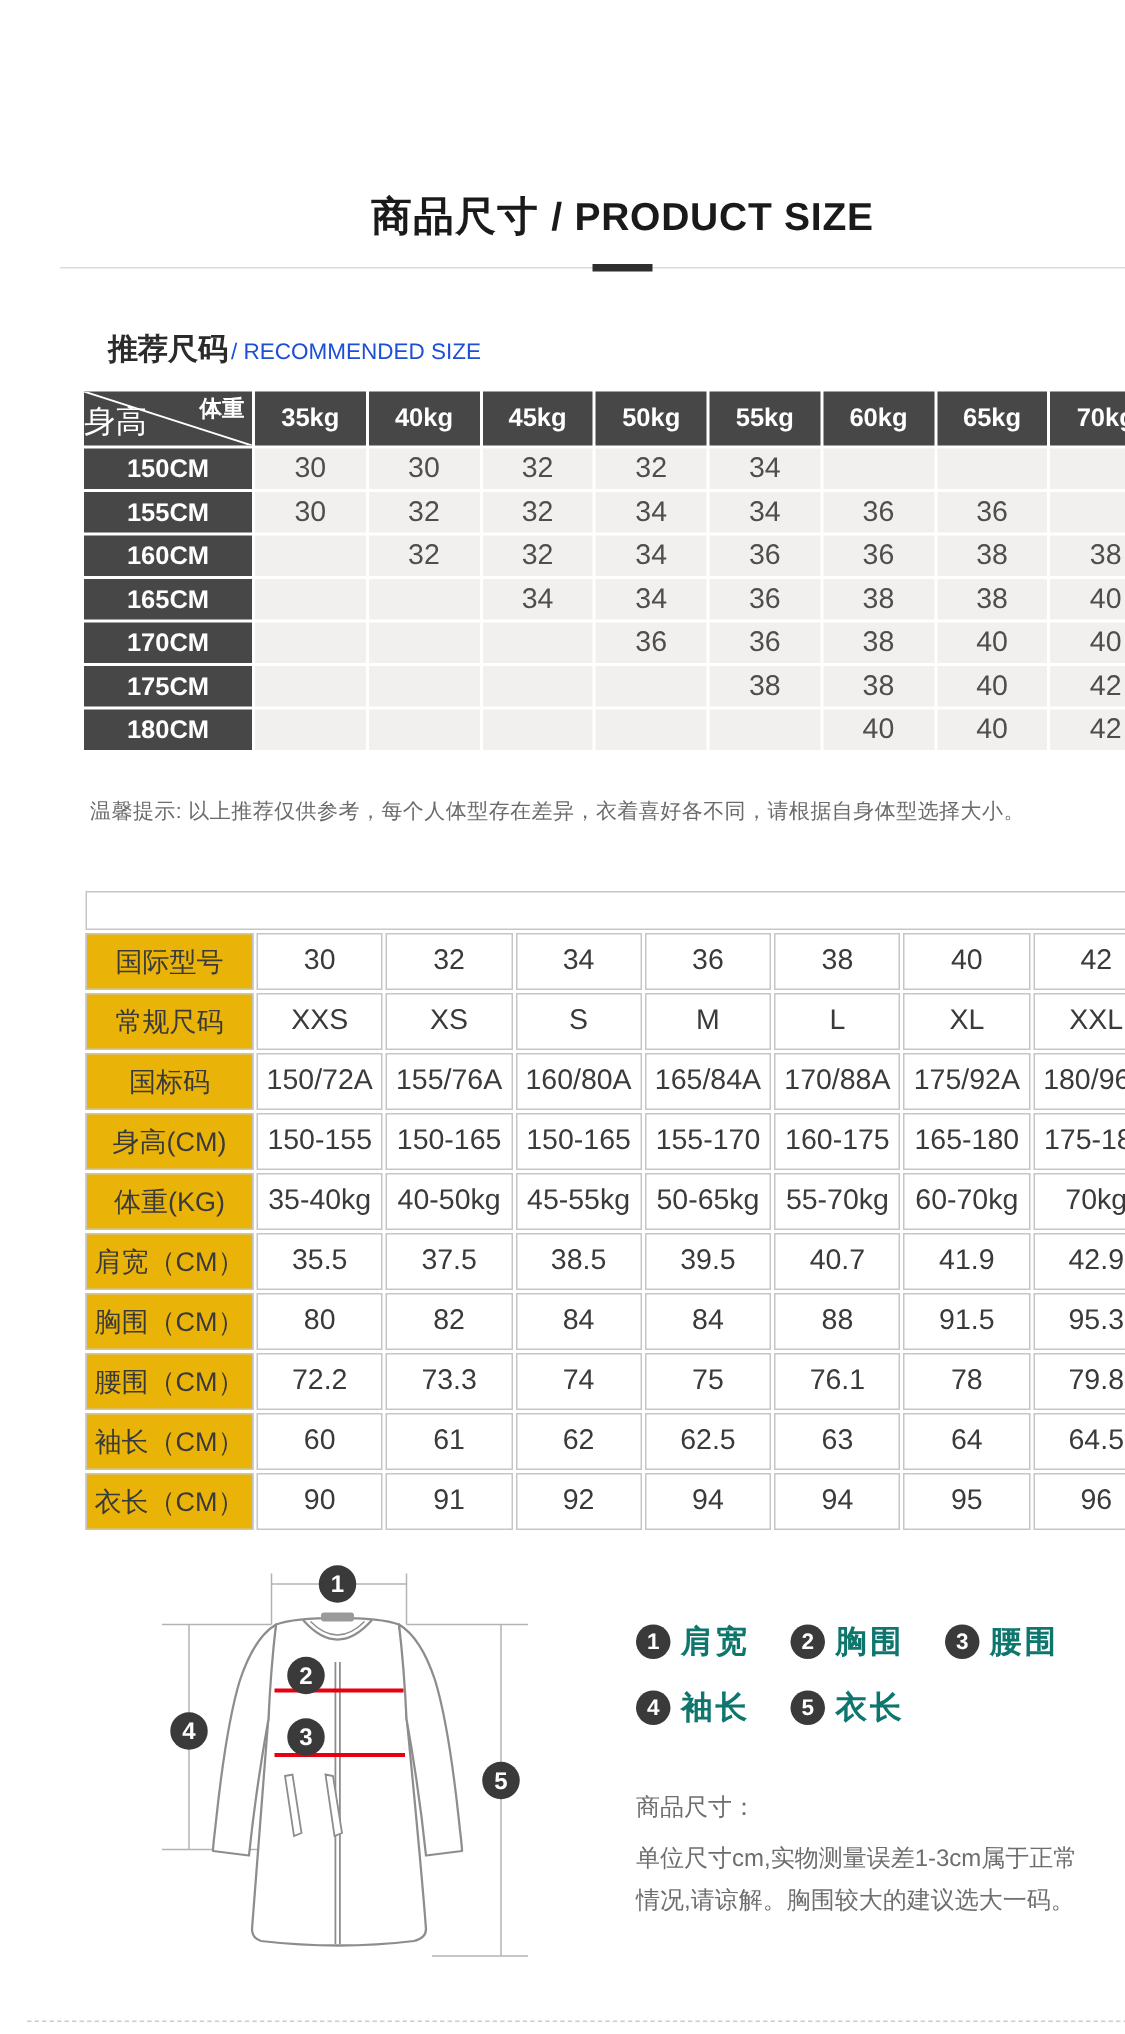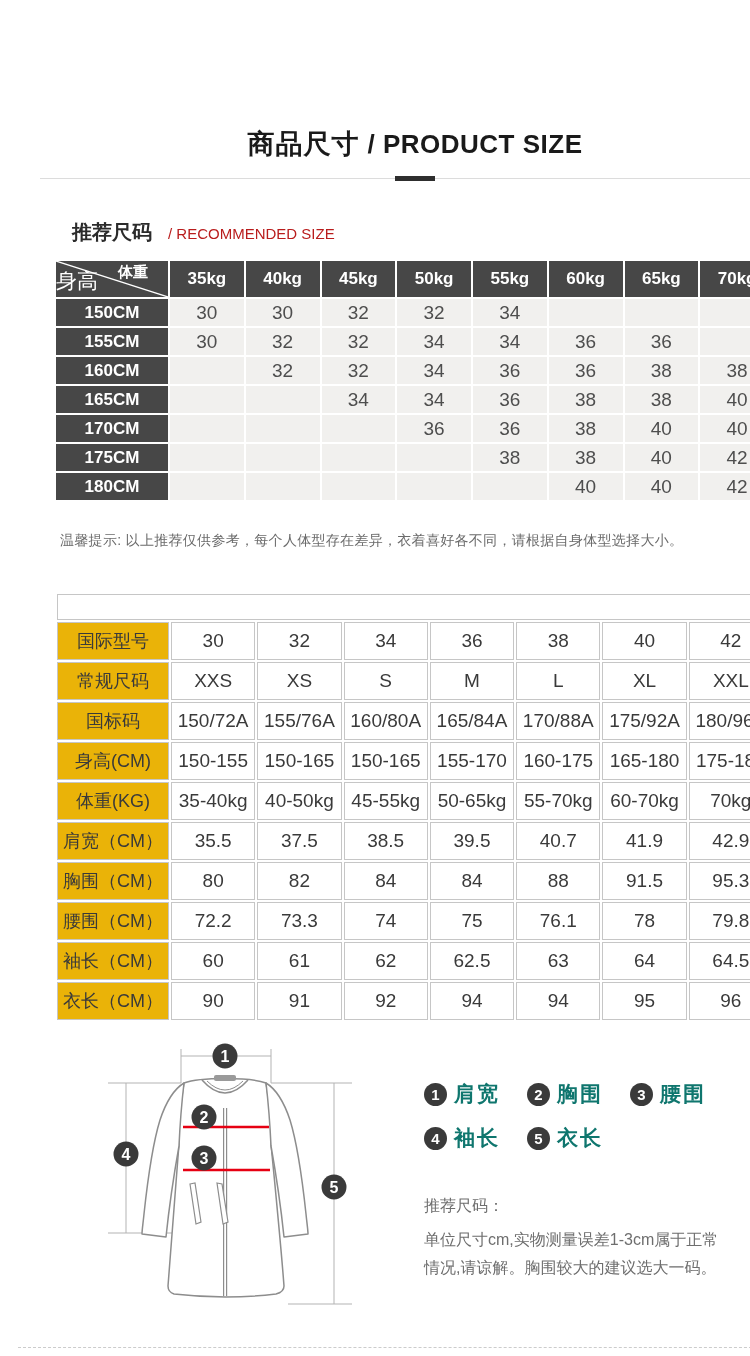--- a/index.html
+++ b/index.html
@@ -10,32 +10,32 @@
   .title-wrap{padding-top:126px;text-align:center;}
   .title-cn{font-size:27px;font-weight:700;color:#1a1a1a;letter-spacing:1px;}
   .title-en{font-size:26px;font-weight:700;color:#1a1a1a;margin-left:8px;letter-spacing:.5px;}
   .rule{position:relative;border-top:1px solid #dcdcdc;margin-top:16px;}
   .rule-dash{position:absolute;top:-3px;left:50%;transform:translateX(-50%);
              width:40px;height:5px;background:#2e2e2e;}
 
   
   .rec-heading{margin:40px 20px 13px 20px;}
   .rec-cn{font-size:20px;font-weight:700;color:#2b2b2b;margin-left:12px;}
-  .rec-en{font-size:15px;color:#b91c1c;margin-left:16px;}
+  .rec-en{font-size:15px;color:#1d4ed8;margin-left:2px;}
 
   
   table.t1{margin:0 auto;width:722px;border-collapse:separate;border-spacing:2px;table-layout:fixed;}
   table.t1 td{text-align:center;vertical-align:middle;padding:0;overflow:hidden;}
   .t1 .dark{background:#474747;color:#fff;font-size:17px;font-weight:600;}
   .t1 .head{height:36px;}
   .t1 .rowh{height:27px;font-size:17px;}
   .t1 .cell{background:#f1f0ee;color:#4e4e4e;font-size:19px;height:27px;}
   .corner{position:relative;}
   .corner svg{position:absolute;left:0;top:0;width:100%;height:100%;}
-  .corner .tr{position:absolute;top:2px;right:20px;font-size:15px;font-weight:600;}
+  .corner .tr{position:absolute;top:2px;right:5px;font-size:15px;font-weight:600;}
   .corner .bl{position:absolute;bottom:2px;left:0;font-size:21px;font-weight:400;}
 
   .note1{margin:30px 20px 0 20px;font-size:14px;color:#6b6b6b;letter-spacing:.3px;}
 
   
   table.t2{margin:42px auto 0 auto;width:720px;border-collapse:separate;border-spacing:2px;table-layout:fixed;}
   table.t2 td{border:1px solid #c6c6c6;text-align:center;vertical-align:middle;
               font-size:19px;color:#3a3a3a;height:36px;padding:0;overflow:hidden;}
   .t2 td.blank{height:24px;}
   .t2 td.lab{background:#eab308;font-size:18px;}
@@ -370,21 +370,21 @@
           <span class="badge">4</span>
           <span class="legend-label">袖长</span>
         </div>
         <div class="legend-item">
           <span class="badge">5</span>
           <span class="legend-label">衣长</span>
         </div>
       </div>
 
       <div class="note2">
-        <div class="nt">推荐尺码：</div>
+        <div class="nt">商品尺寸：</div>
         <div>单位尺寸cm,实物测量误差1-3cm属于正常</div>
         <div>情况,请谅解。胸围较大的建议选大一码。</div>
       </div>
     </div>
   </div>
 
   <div class="bottom-dash"></div>
 </div>
 
 </body></html>

